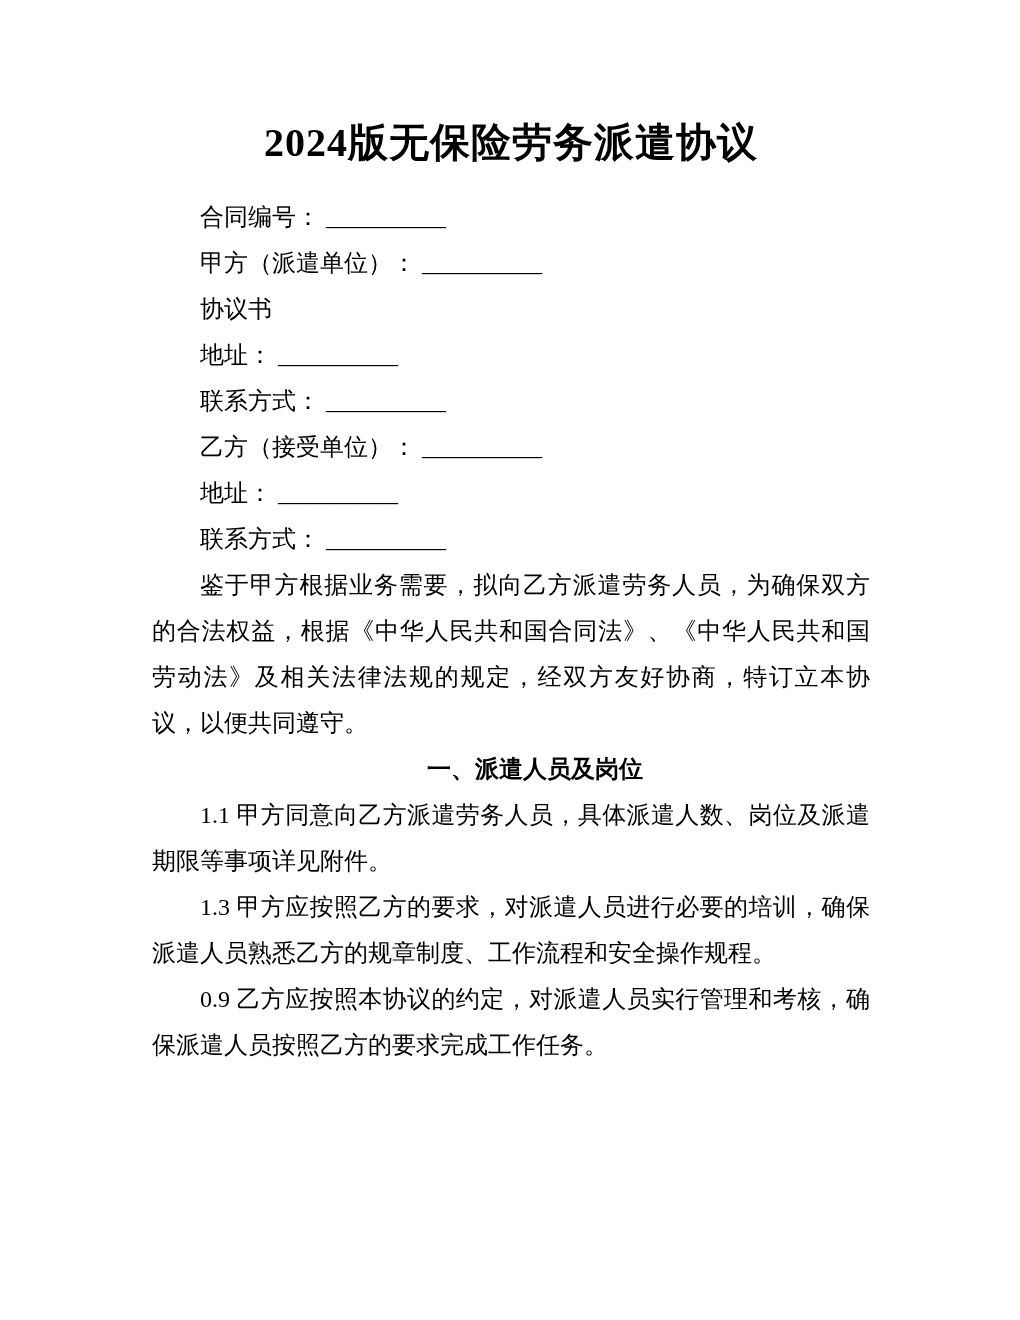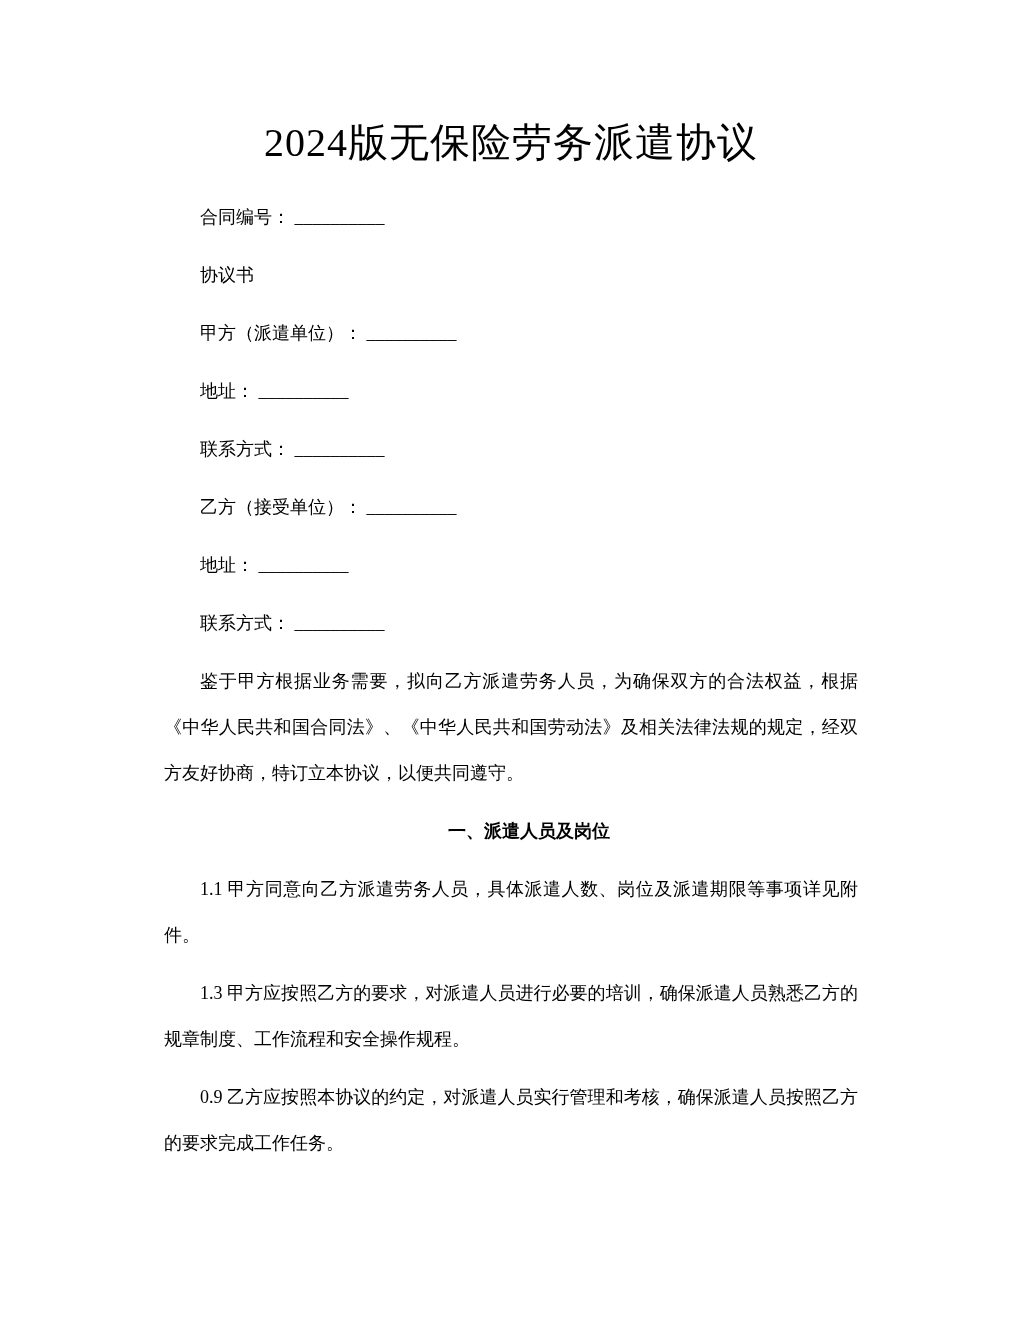--- a/index.html
+++ b/index.html
@@ -17,51 +17,51 @@
   .page {
     box-sizing: border-box;
     width: 1020px;
     height: 1320px;
     padding: 118px 150px 0 152px;
     background: #ffffff;
   }
   .doc-title {
     margin: 0 0 26px 0;
     font-size: 40px;
-    font-weight: normal;
+    font-weight: bold;
     line-height: 50px;
     text-align: center;
     letter-spacing: 1px;
     font-family: "Liberation Serif", "DejaVu Serif", serif;
   }
   .para {
-    margin: 12px;
-    font-size: 18px;
+    margin: 0;
+    font-size: 24px;
     line-height: 46px;
     text-indent: 2em;
     text-align: justify;
     word-break: break-all;
   }
   .para.heading {
     font-weight: bold;
     text-align: center;
   }
 </style>
 </head>
 <body>
 
 <div class="page">
 
   <h1 class="doc-title">2024版无保险劳务派遣协议</h1>
 
   <p class="para">合同编号： __________</p>
 
+  <p class="para">甲方（派遣单位）： __________</p>
+
   <p class="para">协议书</p>
-
-  <p class="para">甲方（派遣单位）： __________</p>
 
   <p class="para">地址： __________</p>
 
   <p class="para">联系方式： __________</p>
 
   <p class="para">乙方（接受单位）： __________</p>
 
   <p class="para">地址： __________</p>
 
   <p class="para">联系方式： __________</p>

